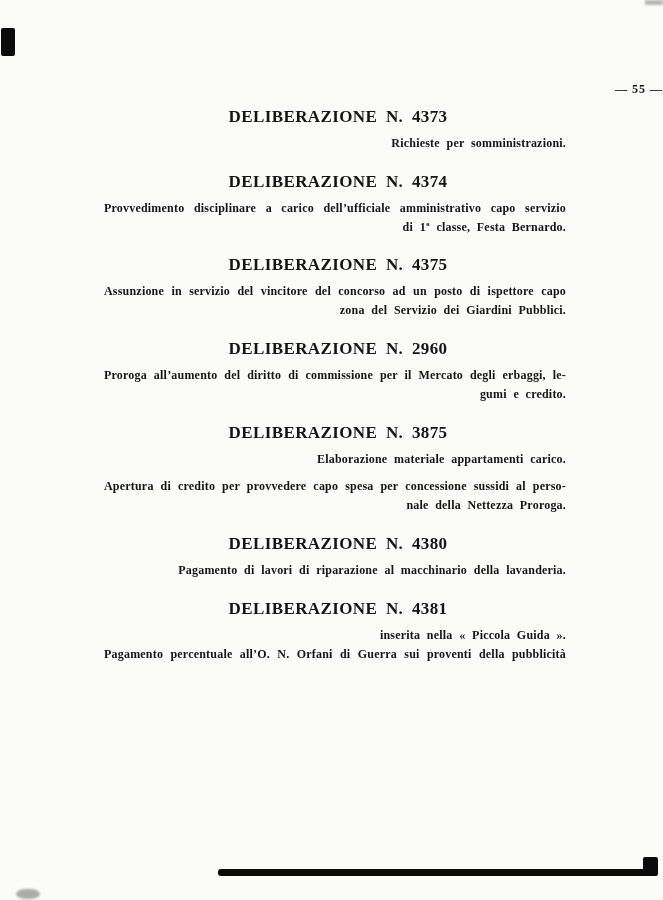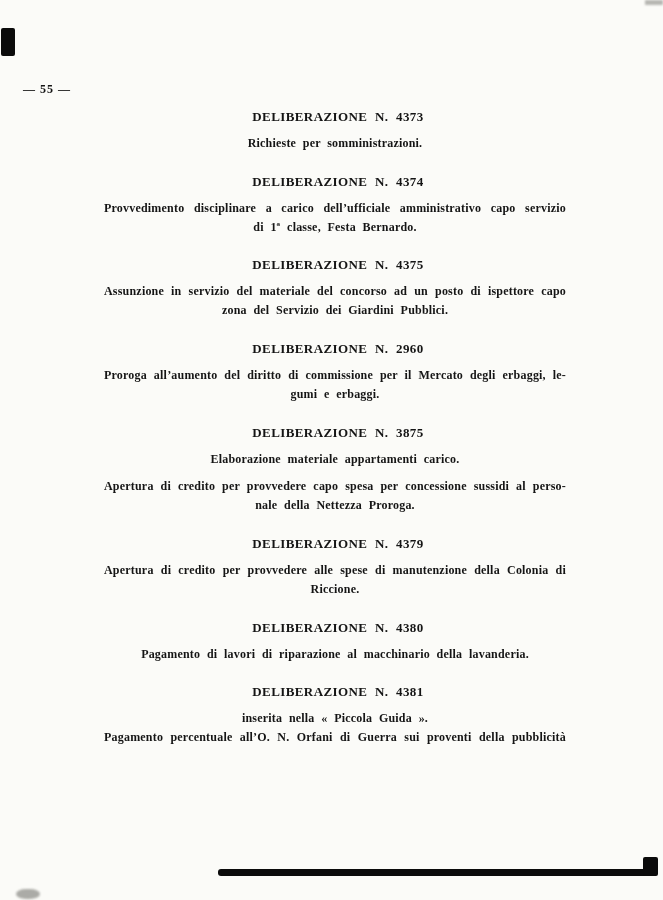--- a/index.html
+++ b/index.html
@@ -11,50 +11,49 @@
   .page {
     position: relative;
     width: 663px; height: 900px;
     background: var(--color-paper, #fbfbf8);
     color: var(--color-ink, #151515);
     overflow: hidden;
     box-sizing: border-box;
   }
   .page-number {
     padding-top: 82px;
-    text-align: left;
+    text-align: right;
     font-size: 12px;
     font-weight: 700;
     letter-spacing: 1px;
     line-height: 15px;
-    padding-left: 23px;
   }
   .entries {
     width: 462px;
     margin-left: 104px;
   }
   .entry .heading {
     margin: 20px 0 0 0;
     padding-left: 6px;
-    font-size: 13px;
+    font-size: 17px;
     font-weight: 700;
     line-height: 17px;
     letter-spacing: 0.4px;
     word-spacing: 4px;
     text-align: center;
   }
   .entry:first-child .heading { margin-top: 11px; }
   .entry .body {
     margin-top: 9px;
     font-size: 12px;
     font-weight: 700;
     line-height: 18.8px;
   }
   .line {
-    text-align: center;
+    text-align: right;
     word-spacing: 3.5px;
     letter-spacing: 0.2px;
   }
   .line.just {
     text-align: justify;
     text-align-last: justify;
     word-spacing: normal;
   }
   .line.indent { }
 
@@ -108,54 +107,47 @@
     <h2 class="heading">DELIBERAZIONE N. 4374</h2>
     <div class="body">
           <div class="line just">Provvedimento disciplinare a carico dell’ufficiale amministrativo capo servizio</div>
           <div class="line indent">di 1ª classe, Festa Bernardo.</div>
         </div>
   </section>
 
   <section class="entry">
     <h2 class="heading">DELIBERAZIONE N. 4375</h2>
     <div class="body">
-          <div class="line just">Assunzione in servizio del materiale del concorso ad un posto di ispettore capo</div>
+          <div class="line just">Assunzione in servizio del vincitore del concorso ad un posto di ispettore capo</div>
           <div class="line indent">zona del Servizio dei Giardini Pubblici.</div>
         </div>
   </section>
 
   <section class="entry">
     <h2 class="heading">DELIBERAZIONE N. 2960</h2>
     <div class="body">
           <div class="line just">Proroga all’aumento del diritto di commissione per il Mercato degli erbaggi, le-</div>
-          <div class="line indent">gumi e erbaggi.</div>
+          <div class="line indent">gumi e credito.</div>
         </div>
   </section>
 
   <section class="entry">
     <h2 class="heading">DELIBERAZIONE N. 3875</h2>
     <div class="body">
           <div class="line">Elaborazione materiale appartamenti carico.</div>
         </div>
   </section>
 
   <section class="entry">
     <div class="body">
           <div class="line just">Apertura di credito per provvedere capo spesa per concessione sussidi al perso-</div>
           <div class="line indent">nale della Nettezza Proroga.</div>
         </div>
   </section>
 
-  <section class="entry">
-    <h2 class="heading">DELIBERAZIONE N. 4379</h2>
-    <div class="body">
-          <div class="line just">Apertura di credito per provvedere alle spese di manutenzione della Colonia di</div>
-          <div class="line indent">Riccione.</div>
-        </div>
-  </section>
 
   <section class="entry">
     <h2 class="heading">DELIBERAZIONE N. 4380</h2>
     <div class="body">
           <div class="line">Pagamento di lavori di riparazione al macchinario della lavanderia.</div>
         </div>
   </section>
 
   <section class="entry">
     <h2 class="heading">DELIBERAZIONE N. 4381</h2>

